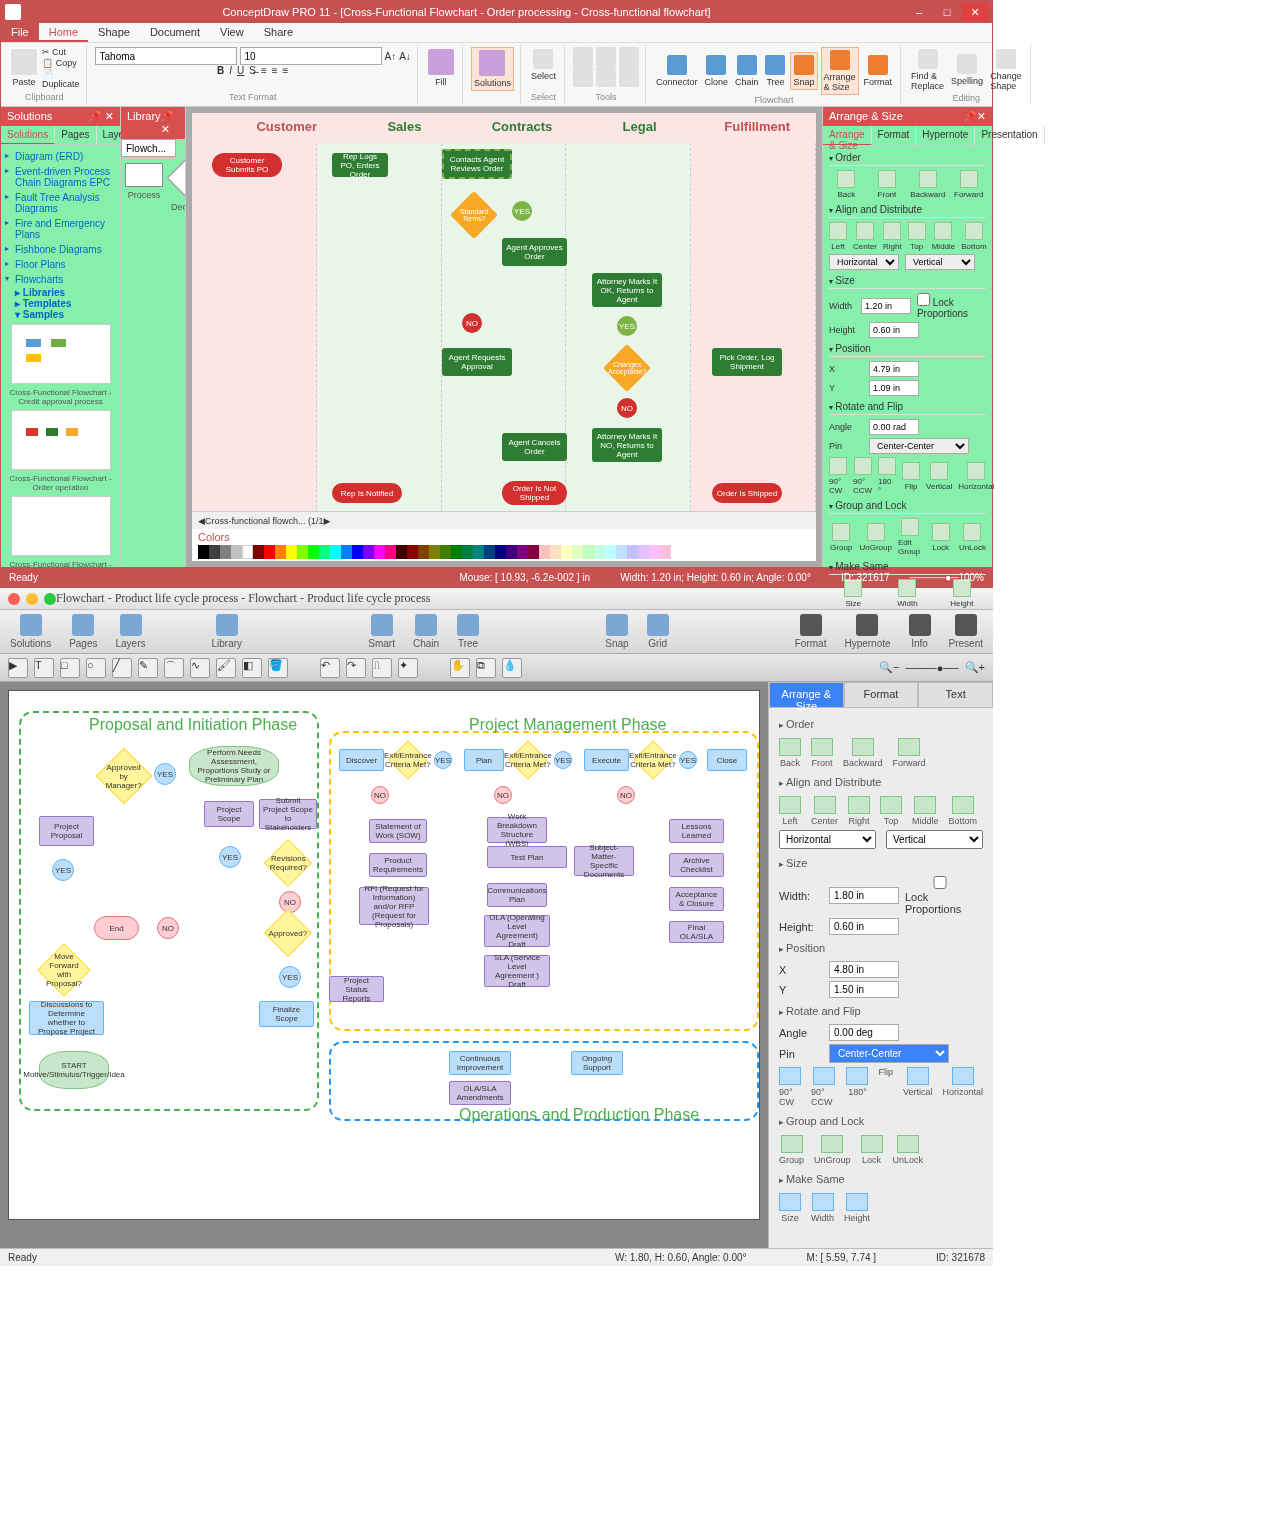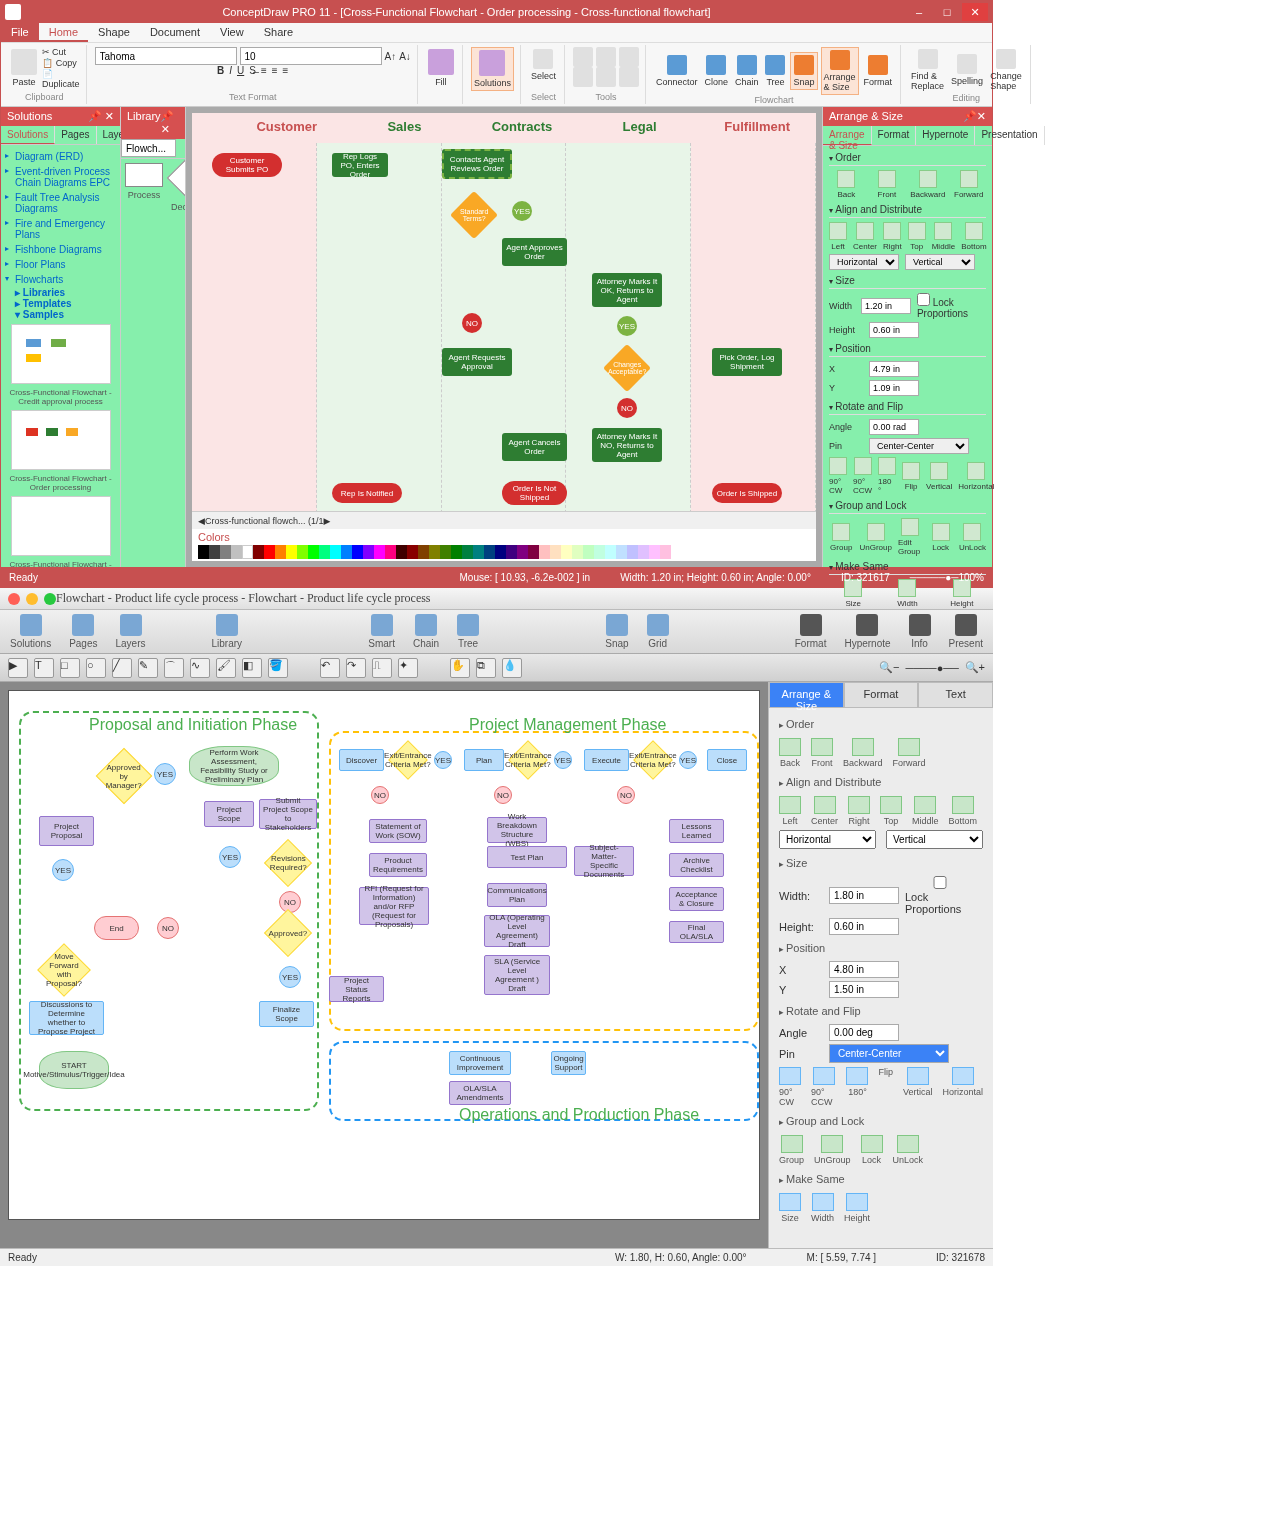--- a/index.html
+++ b/index.html
@@ -320,21 +320,21 @@
             </svg>
           </div>
         <div class="sol-thumb-label">Cross-Functional Flowchart - Credit approval process</div>
         <div class="sol-thumb">
             <svg width="80" height="40">
               <rect x="5" y="8" width="12" height="8" fill="#d32"></rect>
               <rect x="25" y="8" width="12" height="8" fill="#2e7d32"></rect>
               <rect x="45" y="8" width="12" height="8" fill="#f9a825"></rect>
             </svg>
           </div>
-        <div class="sol-thumb-label">Cross-Functional Flowchart - Order processing</div>
+        <div class="sol-thumb-label">Cross-Functional Flowchart - Order operation</div>
         <div class="sol-thumb"></div>
         <div class="sol-thumb-label">Cross-Functional Flowchart - Stages of personnel certification</div>
       </div>
     </div>
 
     <div class="panel library-panel">
       <div class="panel-title">
           <span>Library</span>
           <span>📌✕</span>
         </div>
@@ -737,21 +737,21 @@
     <div class="mac-canvas-wrap">
       <div class="mac-canvas">
 
         <div class="phase-box p1" style="left:10px;top:20px;width:300px;height:400px"></div>
         <div class="phase-label" style="left:80px;top:25px;color:#4caf50">Proposal and Initiation Phase</div>
 
         <div class="mfc-box mfc-yellow mfc-diamond2" style="left:95px;top:65px;width:40px;height:40px">
             <span>Approved by Manager?</span>
           </div>
         <div class="mfc-box mfc-circle2" style="left:145px;top:72px;background:#bbdefb;border:1px solid #64b5f6">YES</div>
-        <div class="mfc-box mfc-cloud" style="left:180px;top:55px;width:90px;height:40px">Perform Work Assessment, Feasibility Study or Preliminary Plan</div>
+        <div class="mfc-box mfc-cloud" style="left:180px;top:55px;width:90px;height:40px">Perform Needs Assessment, Proportions Study or Preliminary Plan</div>
         <div class="mfc-box mfc-purple" style="left:30px;top:125px;width:55px;height:30px">Project Proposal</div>
         <div class="mfc-box mfc-purple" style="left:195px;top:110px;width:50px;height:26px">Project Scope</div>
         <div class="mfc-box mfc-purple" style="left:250px;top:108px;width:58px;height:30px">Submit Project Scope to Stakeholders</div>
         <div class="mfc-box mfc-circle2" style="left:210px;top:155px;background:#bbdefb;border:1px solid #64b5f6">YES</div>
         <div class="mfc-box mfc-yellow mfc-diamond2" style="left:262px;top:155px;width:34px;height:34px">
             <span>Revisions Required?</span>
           </div>
         <div class="mfc-box mfc-circle2" style="left:43px;top:168px;background:#bbdefb;border:1px solid #64b5f6">YES</div>
         <div class="mfc-box mfc-circle2" style="left:270px;top:200px;background:#ffcdd2;border:1px solid #e57373">NO</div>
         <div class="mfc-box mfc-red" style="left:85px;top:225px;width:45px;height:24px">End</div>
@@ -793,33 +793,33 @@
 
         <div class="mfc-box mfc-purple" style="left:360px;top:128px;width:58px;height:24px">Statement of Work (SOW)</div>
         <div class="mfc-box mfc-purple" style="left:360px;top:162px;width:58px;height:24px">Product Requirements</div>
         <div class="mfc-box mfc-purple" style="left:350px;top:196px;width:70px;height:38px">RFI (Request for Information) and/or RFP (Request for Proposals)</div>
         <div class="mfc-box mfc-purple" style="left:320px;top:285px;width:55px;height:26px">Project Status Reports</div>
 
         <div class="mfc-box mfc-purple" style="left:478px;top:126px;width:60px;height:26px">Work Breakdown Structure (WBS)</div>
         <div class="mfc-box mfc-purple" style="left:478px;top:155px;width:80px;height:22px">Test Plan</div>
         <div class="mfc-box mfc-purple" style="left:478px;top:192px;width:60px;height:24px">Communications Plan</div>
         <div class="mfc-box mfc-purple" style="left:475px;top:224px;width:66px;height:32px">OLA (Operating Level Agreement) Draft</div>
-        <div class="mfc-box mfc-purple" style="left:475px;top:264px;width:66px;height:40px">SLA (Service Level Agreement ) Draft</div>
+        <div class="mfc-box mfc-purple" style="left:475px;top:264px;width:66px;height:32px">SLA (Service Level Agreement ) Draft</div>
 
         <div class="mfc-box mfc-purple" style="left:565px;top:155px;width:60px;height:30px">Subject-Matter-Specific Documents</div>
 
         <div class="mfc-box mfc-purple" style="left:660px;top:128px;width:55px;height:24px">Lessons Learned</div>
         <div class="mfc-box mfc-purple" style="left:660px;top:162px;width:55px;height:24px">Archive Checklist</div>
         <div class="mfc-box mfc-purple" style="left:660px;top:196px;width:55px;height:24px">Acceptance &amp; Closure</div>
         <div class="mfc-box mfc-purple" style="left:660px;top:230px;width:55px;height:22px">Final OLA/SLA</div>
 
         <div class="phase-box p3" style="left:320px;top:350px;width:430px;height:80px"></div>
         <div class="phase-label" style="left:450px;top:415px;color:#4caf50">Operations and Production Phase</div>
         <div class="mfc-box mfc-blue" style="left:440px;top:360px;width:62px;height:24px">Continuous Improvement</div>
-        <div class="mfc-box mfc-blue" style="left:542px;top:360px;width:35px;height:24px">Ongoing Support</div>
+        <div class="mfc-box mfc-blue" style="left:562px;top:360px;width:52px;height:24px">Ongoing Support</div>
         <div class="mfc-box mfc-purple" style="left:440px;top:390px;width:62px;height:24px">OLA/SLA Amendments</div>
       </div>
     </div>
 
     <div class="mac-side">
       <div class="mac-side-tabs">
         <div class="mac-side-tab active">Arrange &amp; Size</div>
         <div class="mac-side-tab">Format</div>
         <div class="mac-side-tab">Text</div>
       </div>

